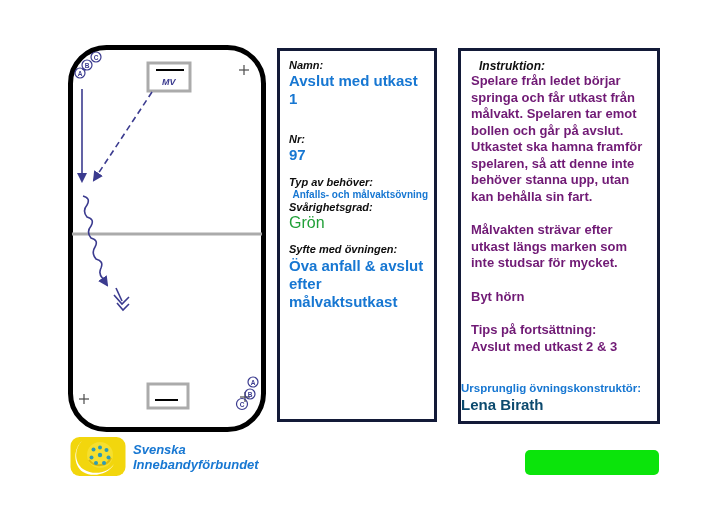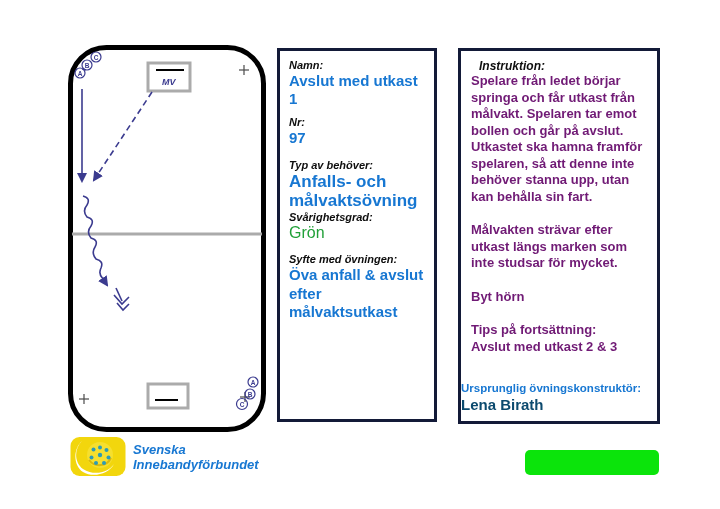--- a/index.html
+++ b/index.html
@@ -8,22 +8,22 @@
     font-family:"Liberation Sans",sans-serif;overflow:hidden;
   }
   .panel{
     position:absolute;background:#ffffff;border:3px solid #131a38;
     box-sizing:border-box;
   }
   #info-panel{left:277px;top:48px;width:160px;height:374px;padding:8px 6px 0 9px;}
   #instruction-panel{left:458px;top:48px;width:202px;height:376px;padding:8px 8px 0 10px;}
   .lbl{font-size:11px;font-weight:bold;font-style:italic;color:#0e0e0e;line-height:1.2;}
   .val-lg{font-size:15px;font-weight:bold;color:#1777d2;line-height:1.22;}
-  .val-md{font-size:17px;font-weight:bold;color:#1777d2;line-height:1.12;}
-  .val-green{font-size:16px;font-weight:normal;color:#21a038;line-height:1.1;} .mt7{margin-top:7px;} .mt12{margin-top:12px;}
+  .val-md{font-size:10px;font-weight:bold;color:#1777d2;line-height:1.12;text-align:right;}
+  .val-green{font-size:16px;font-weight:normal;color:#21a038;line-height:1.1;} .mt7{margin-top:24px;} .mt12{margin-top:12px;}
   #instr-title{font-size:12px;font-weight:bold;font-style:italic;color:#0e0e0e;margin-left:8px;}
   .instr-p{
     font-size:13px;font-weight:bold;color:#701a75;line-height:16.5px;
     margin:0 0 17px 0;white-space:pre-line;
   }
   #instr-footer{position:absolute;left:0;bottom:7px;right:8px;}
   .footer-label{font-size:11.5px;font-weight:bold;color:#1777d2;line-height:1.2;}
   .footer-name{font-size:15px;font-weight:bold;color:#0c4a6e;line-height:1.2;}
   #court-svg{position:absolute;left:66px;top:43px;}
   #logo{position:absolute;left:70px;top:436px;display:flex;align-items:center;}

